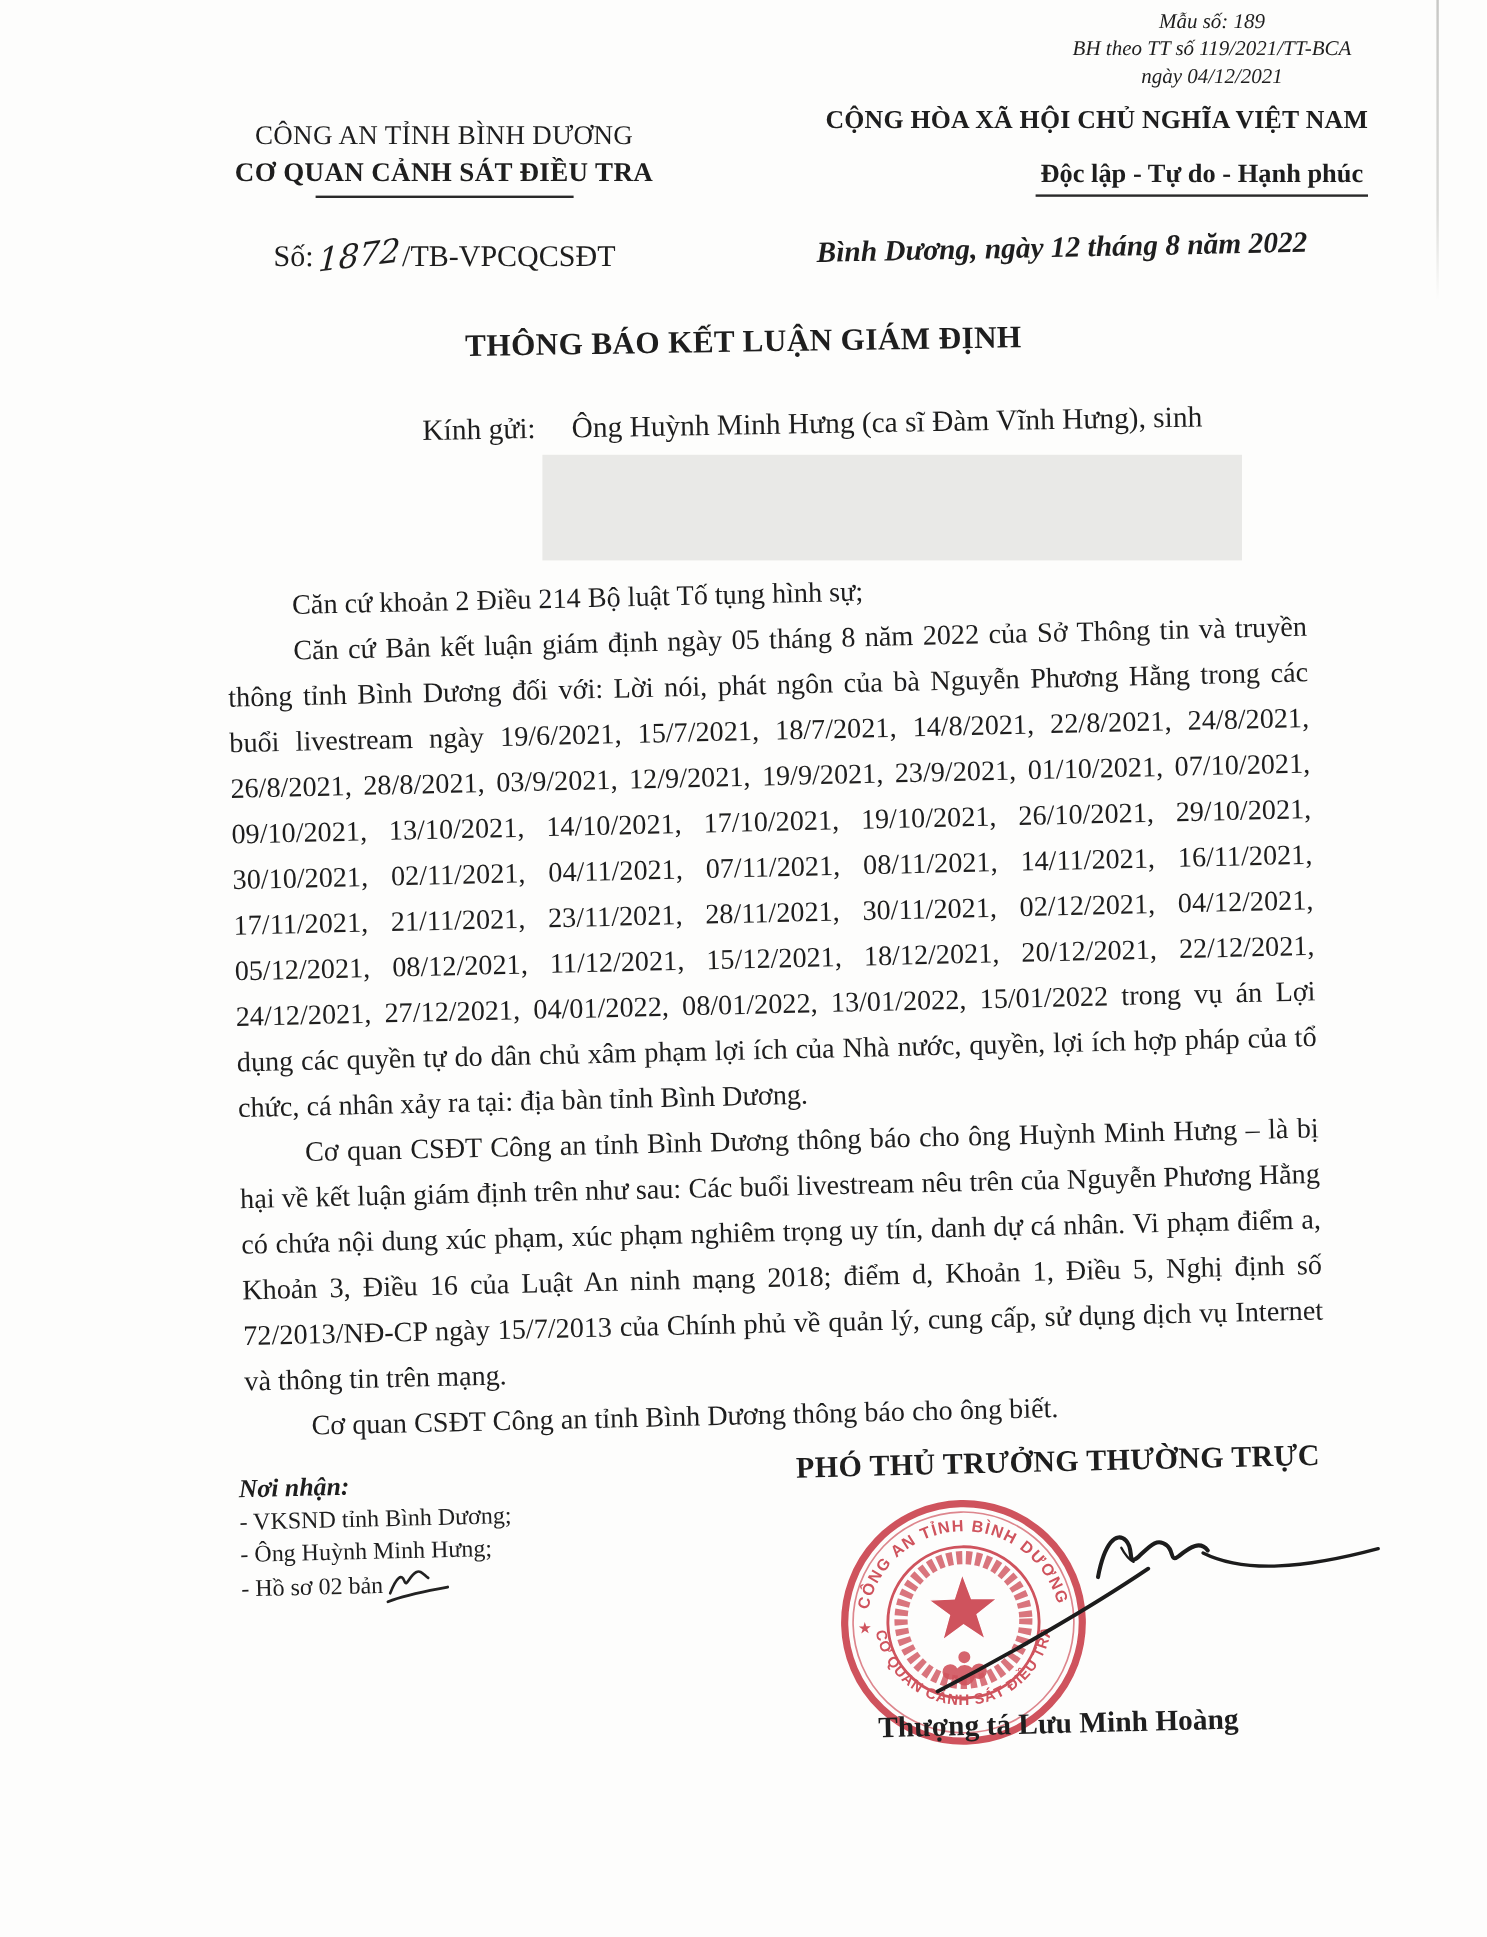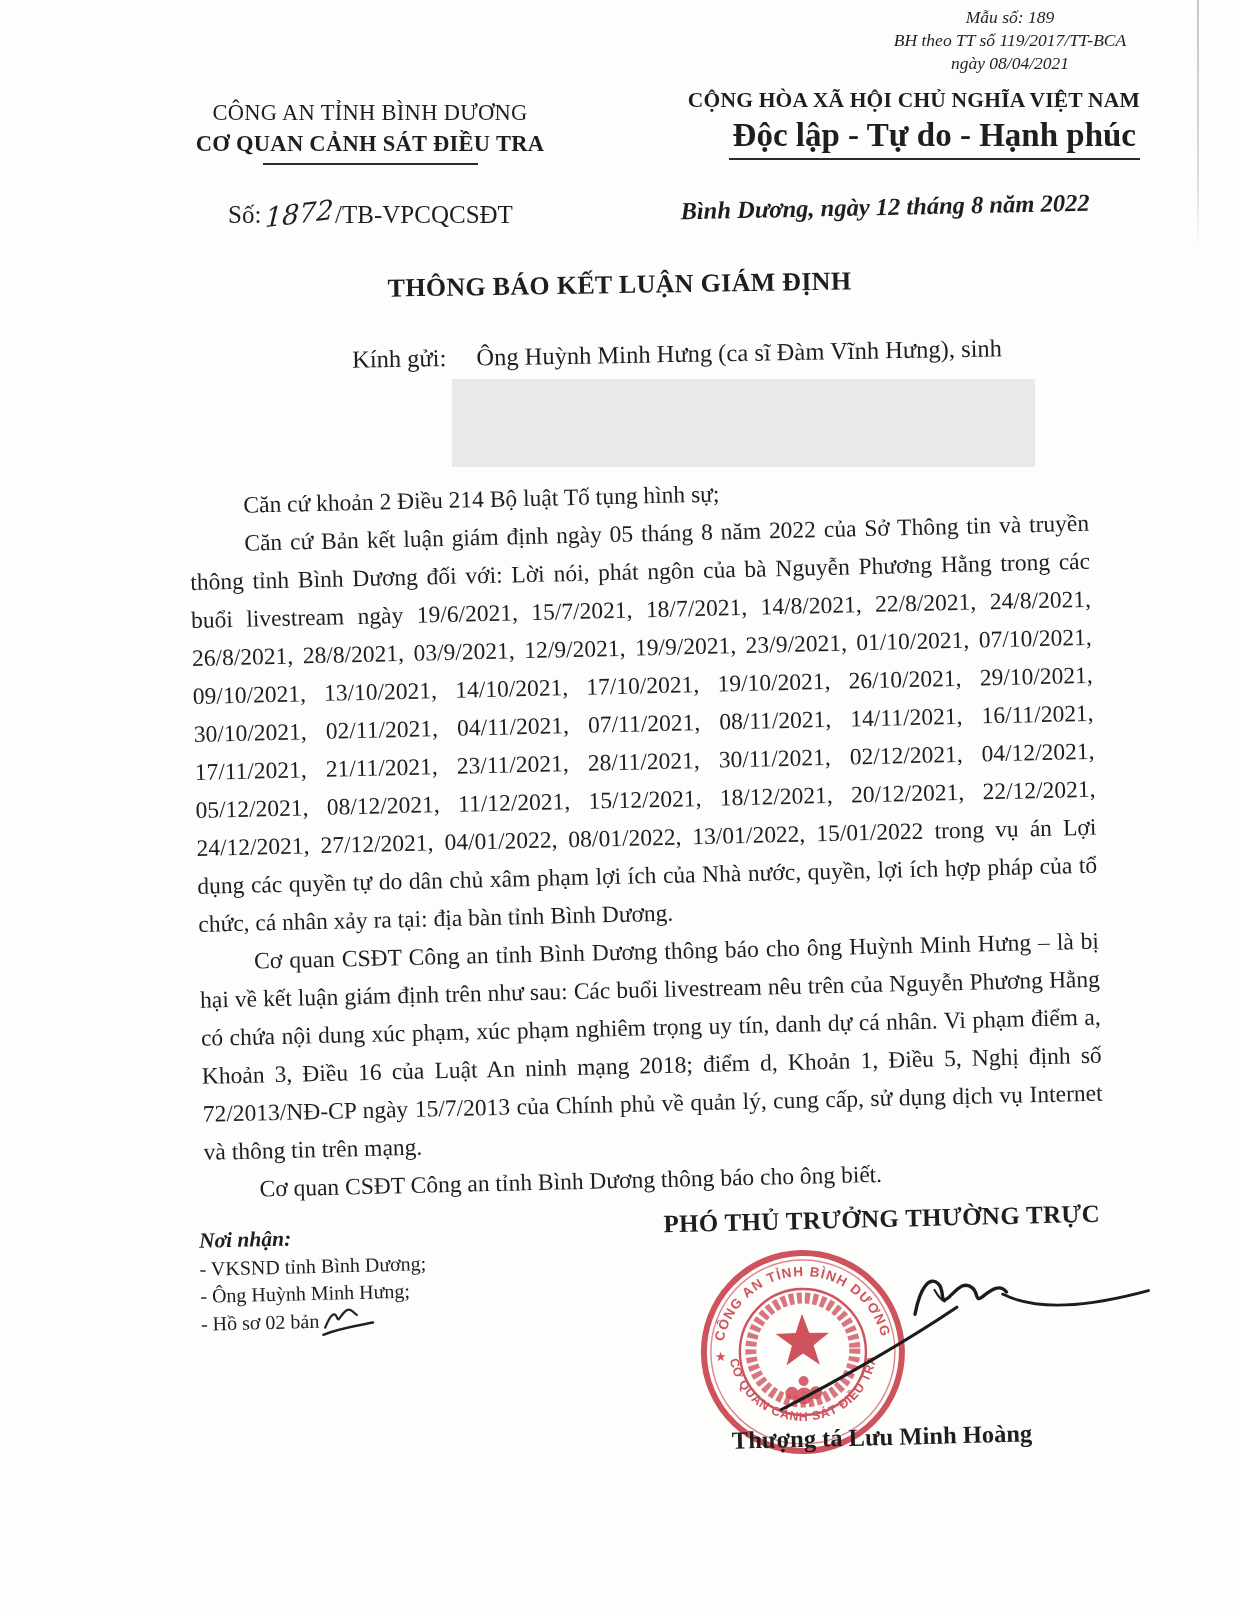--- a/index.html
+++ b/index.html
@@ -26,22 +26,22 @@
     text-align:center; font-size:22.5px; letter-spacing:.3px;
   }
   .header-left .agency { font-weight:bold; margin-top:5px; }
   .underline-center { width:215px; border-top:2.5px solid #2a2a2a; margin:6px auto 0; }
   
   .header-right {
     position:absolute; top:88px; left:620px; width:520px; text-align:right;
   }
   .header-right .national { font-weight:bold; font-size:21.5px; letter-spacing:.2px; }
   .header-right .motto {
-    display:inline-block; font-weight:bold; font-size:33px;
-    border-bottom:2.5px solid #2a2a2a; padding:1px 4px 4px; margin-top:3px;
+    display:inline-block; font-weight:bold; font-size:22px;
+    border-bottom:2.5px solid #2a2a2a; padding:1px 4px 4px; margin-top:18px;
   }
   .doc-number { position:absolute; top:198px; left:228px; font-size:25px; }
   .hand-number {
     display:inline-block; font-family:"DejaVu Serif", serif; font-style:italic;
     font-size:27px; transform:rotate(-7deg) skewX(-10deg); margin:0 1px 0 4px;
   }
   .place-date {
     position:absolute; top:193px; left:665px; width:440px; text-align:center;
     font-style:italic; font-weight:600; font-size:24.5px; transform:rotate(-1.2deg);
   }
@@ -74,22 +74,22 @@
 </style>
 </head>
 <body>
 
 <div class="page">
 
   <div class="scan-line"></div>
 
   <div class="form-info">
     <div>Mẫu số: 189</div>
-    <div>BH theo TT số 119/2017/TT-BCA</div>
-    <div>ngày 08/04/2021</div>
+    <div>BH theo TT số 119/2021/TT-BCA</div>
+    <div>ngày 04/12/2021</div>
   </div>
 
   <div class="header-left">
     <div>CÔNG AN TỈNH BÌNH DƯƠNG</div>
     <div class="agency">CƠ QUAN CẢNH SÁT ĐIỀU TRA</div>
     <div class="underline-center"></div>
   </div>
 
   <div class="header-right">
     <div class="national">CỘNG HÒA XÃ HỘI CHỦ NGHĨA VIỆT NAM</div>

